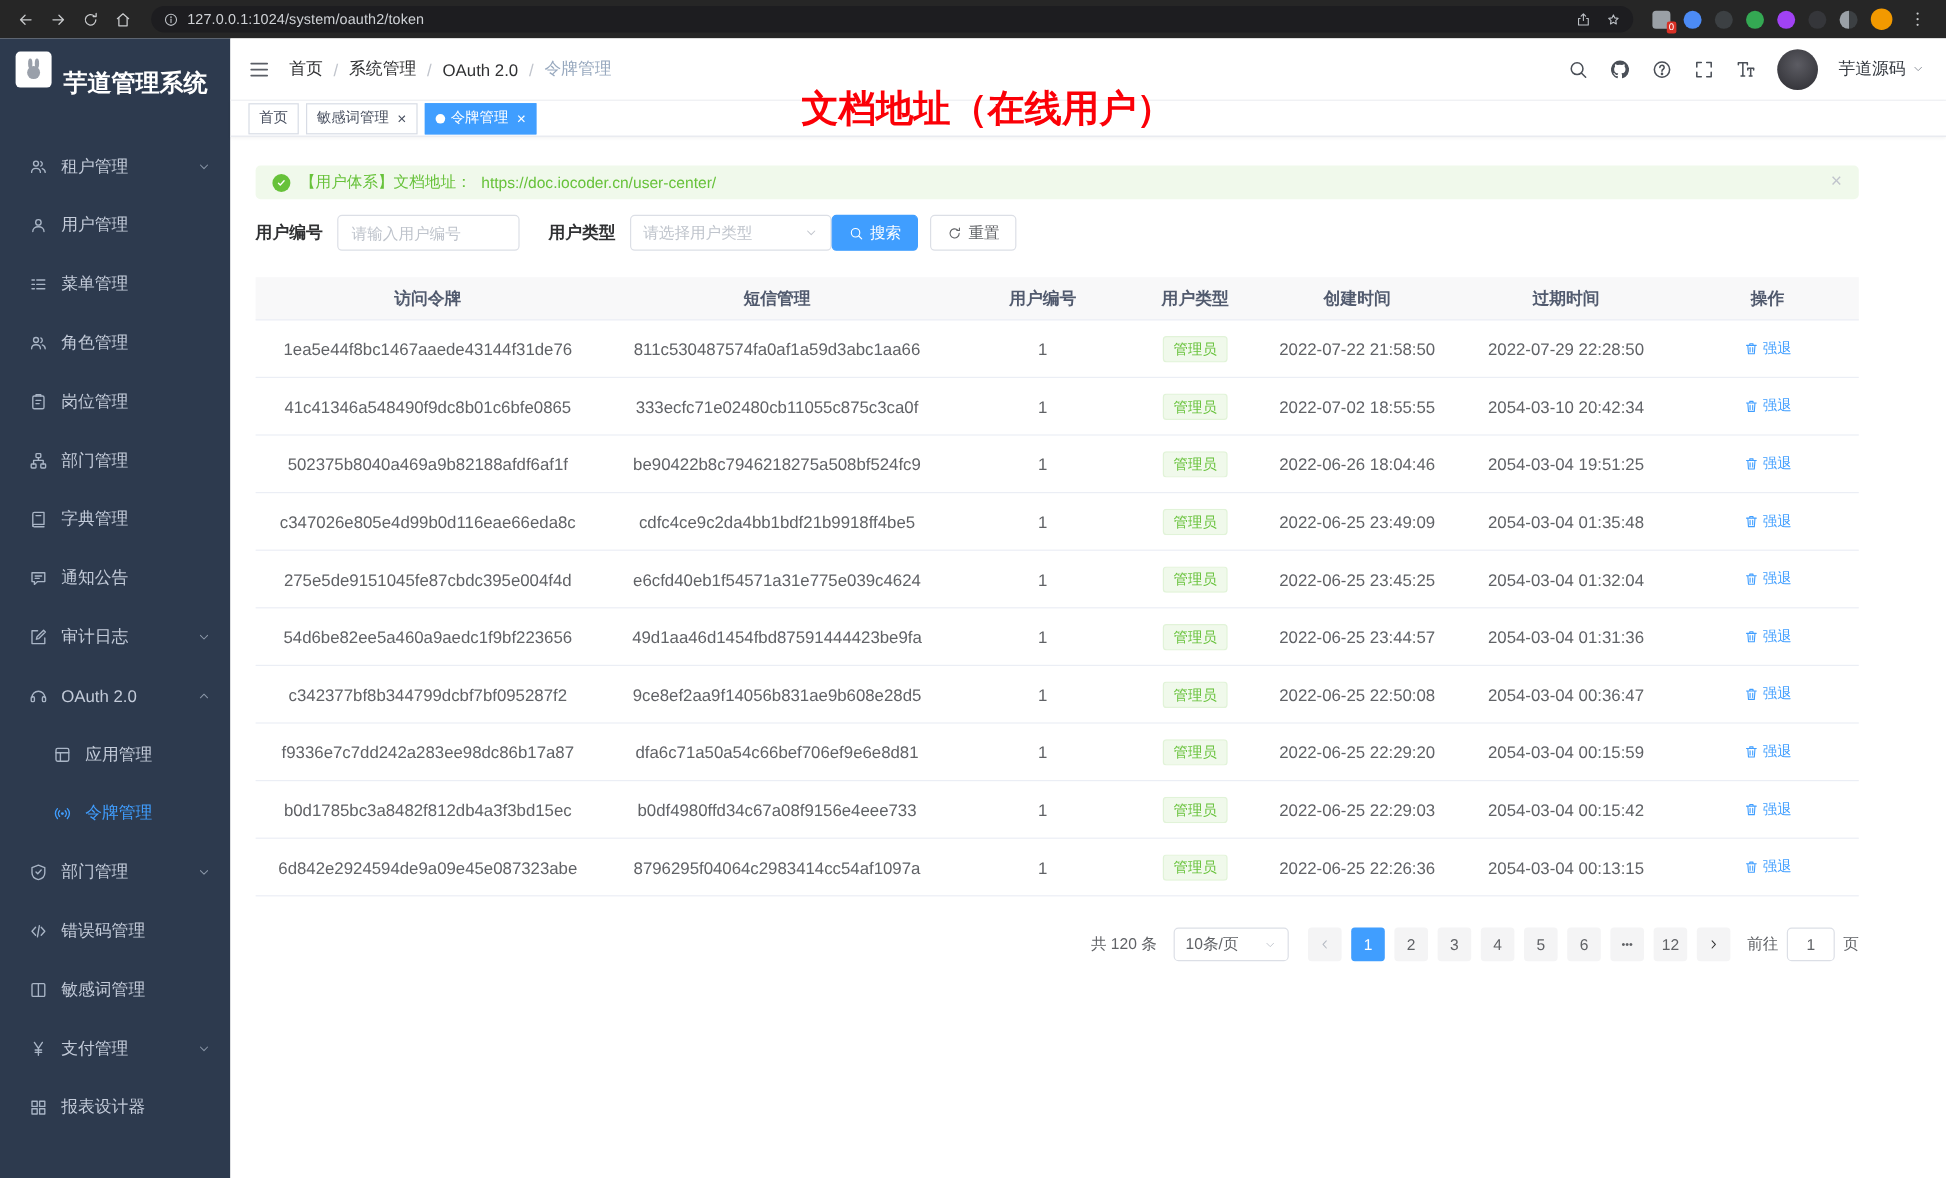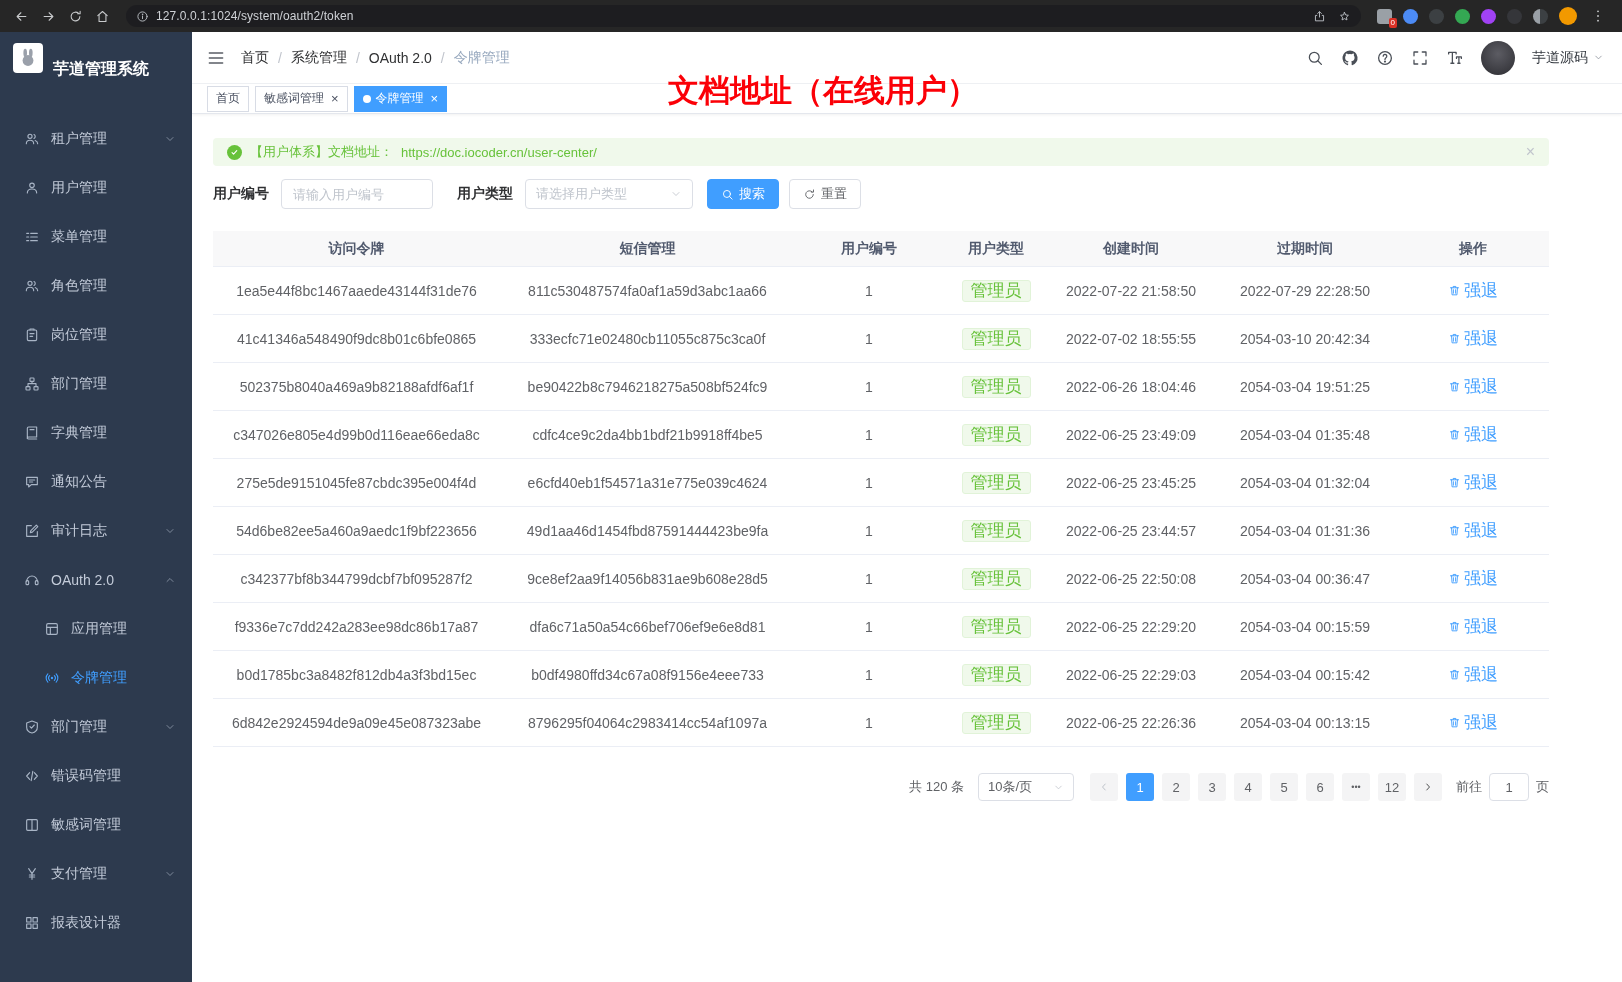--- a/index.html
+++ b/index.html
@@ -30,21 +30,21 @@
   .dots-btn svg{ width:16px; height:16px; }
 
   
   .app { display:flex; height:950px; }
 
   
   .sidebar { width:192px; background:#2d3a4e; flex:0 0 auto; display:flex; flex-direction:column; }
   .logo { height:52px; display:flex; align-items:center; gap:10px; padding-left:13px; flex:0 0 auto; }
   .logo-img { width:30px; height:30px; background:#fff; border-radius:4px; display:flex; align-items:center; justify-content:center; overflow:hidden; }
   .logo-img svg { width:24px; height:24px; stroke:none; }
-  .logo-title { color:#fff; font-size:16px; font-weight:700;margin-top:22px; }
+  .logo-title { color:#fff; font-size:20px; font-weight:700;margin-top:22px; }
   .menu { padding-top:30px; overflow:hidden; }
   .menu-item { height:49px; display:flex; align-items:center; gap:11px; padding:0 16px 0 24px; font-size:14px; color:#c3cbd9; cursor:pointer; }
   .menu-item .mi-icon { color:#a9b5c6; }
   .menu-item .mi-icon svg { width:16px; height:16px; }
   .menu-item.sub { padding-left:44px; }
   .menu-item.active, .menu-item.active .mi-icon { color:#409eff; }
   .mi-caret { margin-left:auto; color:#8b97a8; }
   .mi-caret svg { width:12px; height:12px; }
   .mi-caret.up svg { transform:rotate(180deg); }
 
@@ -82,31 +82,31 @@
 
   .filters { display:flex; align-items:center; margin-top:13px; }
   .f-label { font-size:14px; font-weight:700; color:#303133; margin-right:12px; }
   .f-label.second { margin-left:24px; }
   .f-input { width:152px; height:30px; border:1px solid #dcdfe6; border-radius:4px; padding:0 11px; font-size:13px; color:#606266; outline:none; }
   .f-input::placeholder { color:#bfc4cc; }
   .f-select { width:168px; height:30px; border:1px solid #dcdfe6; border-radius:4px; display:flex; align-items:center; justify-content:space-between; padding:0 10px; font-size:13px; color:#bfc4cc; cursor:pointer; }
   .f-select svg { width:12px; height:12px; color:#c0c4cc; }
   .btn { height:30px; border-radius:4px; font-size:13px; display:inline-flex; align-items:center; gap:5px; padding:0 13px; cursor:pointer; }
   .btn svg { width:13px; height:13px; }
-  .btn-primary { margin-left:14px; background:#409eff; border:1px solid #409eff; color:#fff; }
+  .btn-primary { background:#409eff; border:1px solid #409eff; color:#fff; }
   .btn-default { margin-left:10px; background:#fff; border:1px solid #dcdfe6; color:#606266; }
 
   .table { width:1336px; margin-top:22px; }
   .t-row { display:flex; align-items:center; border-bottom:1px solid #ebeef5; }
   .t-head { height:36px; background:#f8f8f9; }
   .t-body-row { height:48px; color:#606266; font-size:14px; }
   .t-cell { text-align:center; flex:0 0 auto; overflow:hidden; white-space:nowrap; }
   .t-head .t-cell { color:#515a6e; font-weight:700; font-size:14px; }
-  .tag-success { display:inline-block; background:#f0f9eb; border:1px solid #e1f3d8; color:#67c23a; border-radius:3px; font-size:17px; height:22px; line-height:20px; padding:0 8px; }
-  .action-link { color:#409eff; font-size:17px; display:inline-flex; align-items:center; gap:3px; cursor:pointer; }
+  .tag-success { display:inline-block; background:#f0f9eb; border:1px solid #e1f3d8; color:#67c23a; border-radius:3px; font-size:12px; height:22px; line-height:20px; padding:0 8px; }
+  .action-link { color:#409eff; font-size:12px; display:inline-flex; align-items:center; gap:3px; cursor:pointer; }
   .action-link svg { width:13px; height:13px; }
 
   .pager { width:1336px; margin-top:26px; display:flex; align-items:center; justify-content:flex-end; font-size:13px; color:#606266; }
   .pg-total { margin-right:14px; }
   .pg-size { width:96px; height:28px; border:1px solid #dcdfe6; border-radius:4px; display:inline-flex; align-items:center; justify-content:space-between; padding:0 9px; margin-right:12px; cursor:pointer; }
   .pg-size svg { width:11px; height:11px; color:#c0c4cc; }
   .pg-btn { min-width:28px; height:28px; background:#f4f4f5; border-radius:3px; display:inline-flex; align-items:center; justify-content:center; margin:0 4px; padding:0 5px; color:#606266; cursor:pointer; }
   .pg-btn.active { background:#409eff; color:#fff; }
   .pg-btn svg { width:12px; height:12px; }
   .pg-btn.prev { color:#b4b9c2; }

